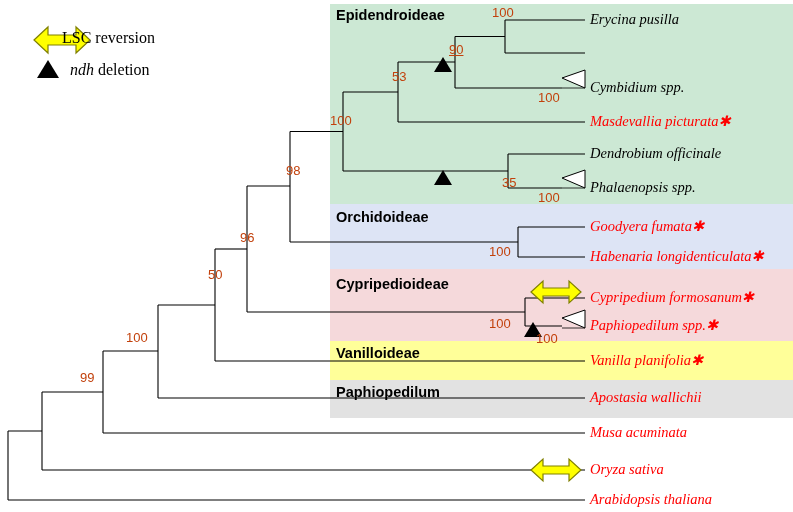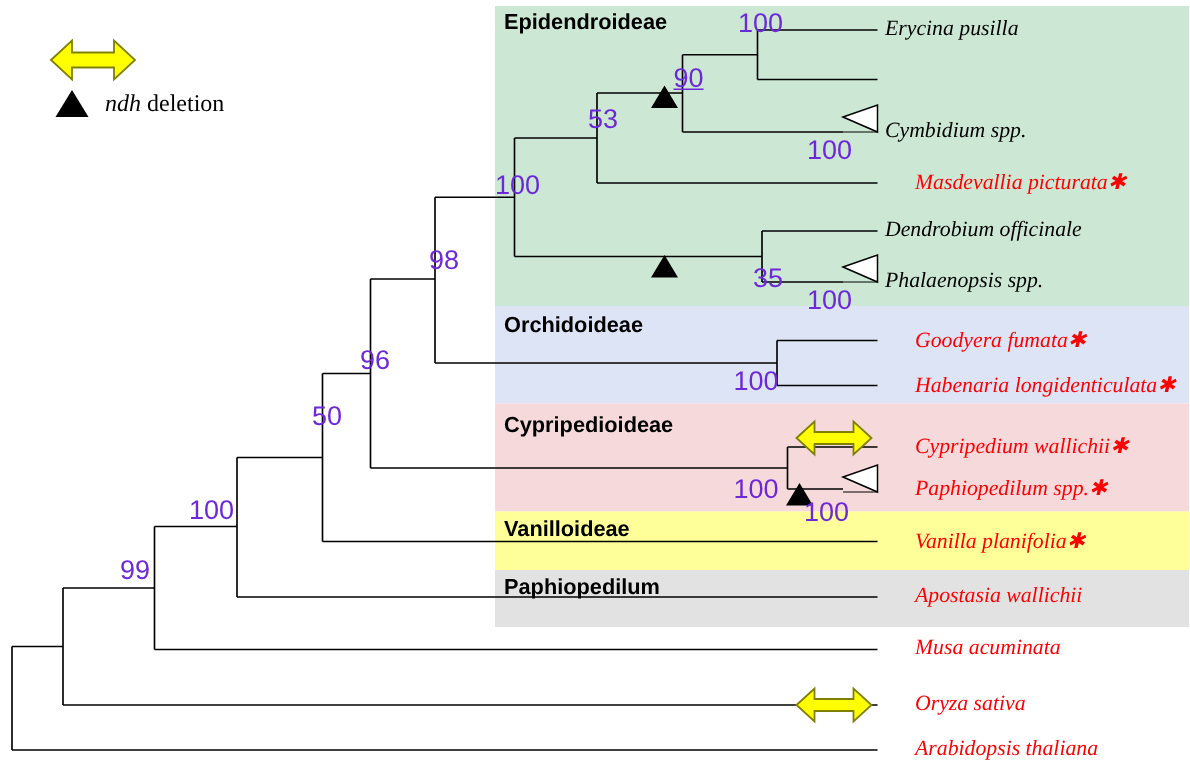--- a/index.html
+++ b/index.html
@@ -35,27 +35,27 @@
     white-space: nowrap;
   }
   .taxon {
     position: absolute;
     font-family: "Liberation Serif", serif;
     font-style: italic;
     font-size: 14.5px;
     white-space: nowrap;
   }
   .taxon.black { color: #000; }
-  .taxon.red   { color: #ff0000; margin-left: 20px; }
+  .taxon.red   { color: #ff0000; }
 
   .boot {
     position: absolute;
     font-family: "Liberation Sans", sans-serif;
-    font-size: 18px;
-    color: #6d28d9;
+    font-size: 13px;
+    color: #c2410c;
     white-space: nowrap;
   }
 
   .legend-text {
     position: absolute;
     font-family: "Liberation Serif", serif;
     font-size: 16px;
     color: #000;
     white-space: nowrap;
   }
@@ -205,39 +205,40 @@
     <g>
       <path class="arrow-body" d="M531,470 L543,459 L543,466 L569,466 L569,459 L581,470 L569,481 L569,474 L543,474 L543,481 Z"></path>
     </g>
 
     <g>
       <path class="arrow-body" d="M34,40 L48,27 L48,35 L76,35 L76,27 L90,40 L76,53 L76,45 L48,45 L48,53 Z"></path>
     </g>
     <polygon class="ndh" points="48,60 59,78 37,78"></polygon>
   </svg>
 
+  <div class="legend-text" style="left:62px; top:29px;">LSC  reversion</div>
   <div class="legend-text" style="left:70px; top:61px;">
     <span class="it">ndh</span><span> deletion</span>
   </div>
 
   <div class="taxon black" style="left:590px; top:11px;">Erycina  pusilla</div>
   <div class="taxon black" style="left:590px; top:79px;">Cymbidium  spp.</div>
   <div class="taxon red" style="left:590px; top:113px;">
     <span>Masdevallia  picturata</span><span>✱</span>
   </div>
   <div class="taxon black" style="left:590px; top:145px;">Dendrobium  officinale</div>
   <div class="taxon black" style="left:590px; top:179px;">Phalaenopsis  spp.</div>
   <div class="taxon red" style="left:590px; top:218px;">
     <span>Goodyera  fumata</span><span>✱</span>
   </div>
   <div class="taxon red" style="left:590px; top:248px;">
     <span>Habenaria  longidenticulata</span><span>✱</span>
   </div>
   <div class="taxon red" style="left:590px; top:289px;">
-    <span>Cypripedium  wallichii</span><span>✱</span>
+    <span>Cypripedium  formosanum</span><span>✱</span>
   </div>
   <div class="taxon red" style="left:590px; top:317px;">
     <span>Paphiopedilum  spp.</span><span>✱</span>
   </div>
   <div class="taxon red" style="left:590px; top:352px;">
     <span>Vanilla  planifolia</span><span>✱</span>
   </div>
   <div class="taxon red" style="left:590px; top:389px;">Apostasia  wallichii</div>
   <div class="taxon red" style="left:590px; top:424px;">Musa  acuminata</div>
   <div class="taxon red" style="left:590px; top:461px;">Oryza  sativa</div>

